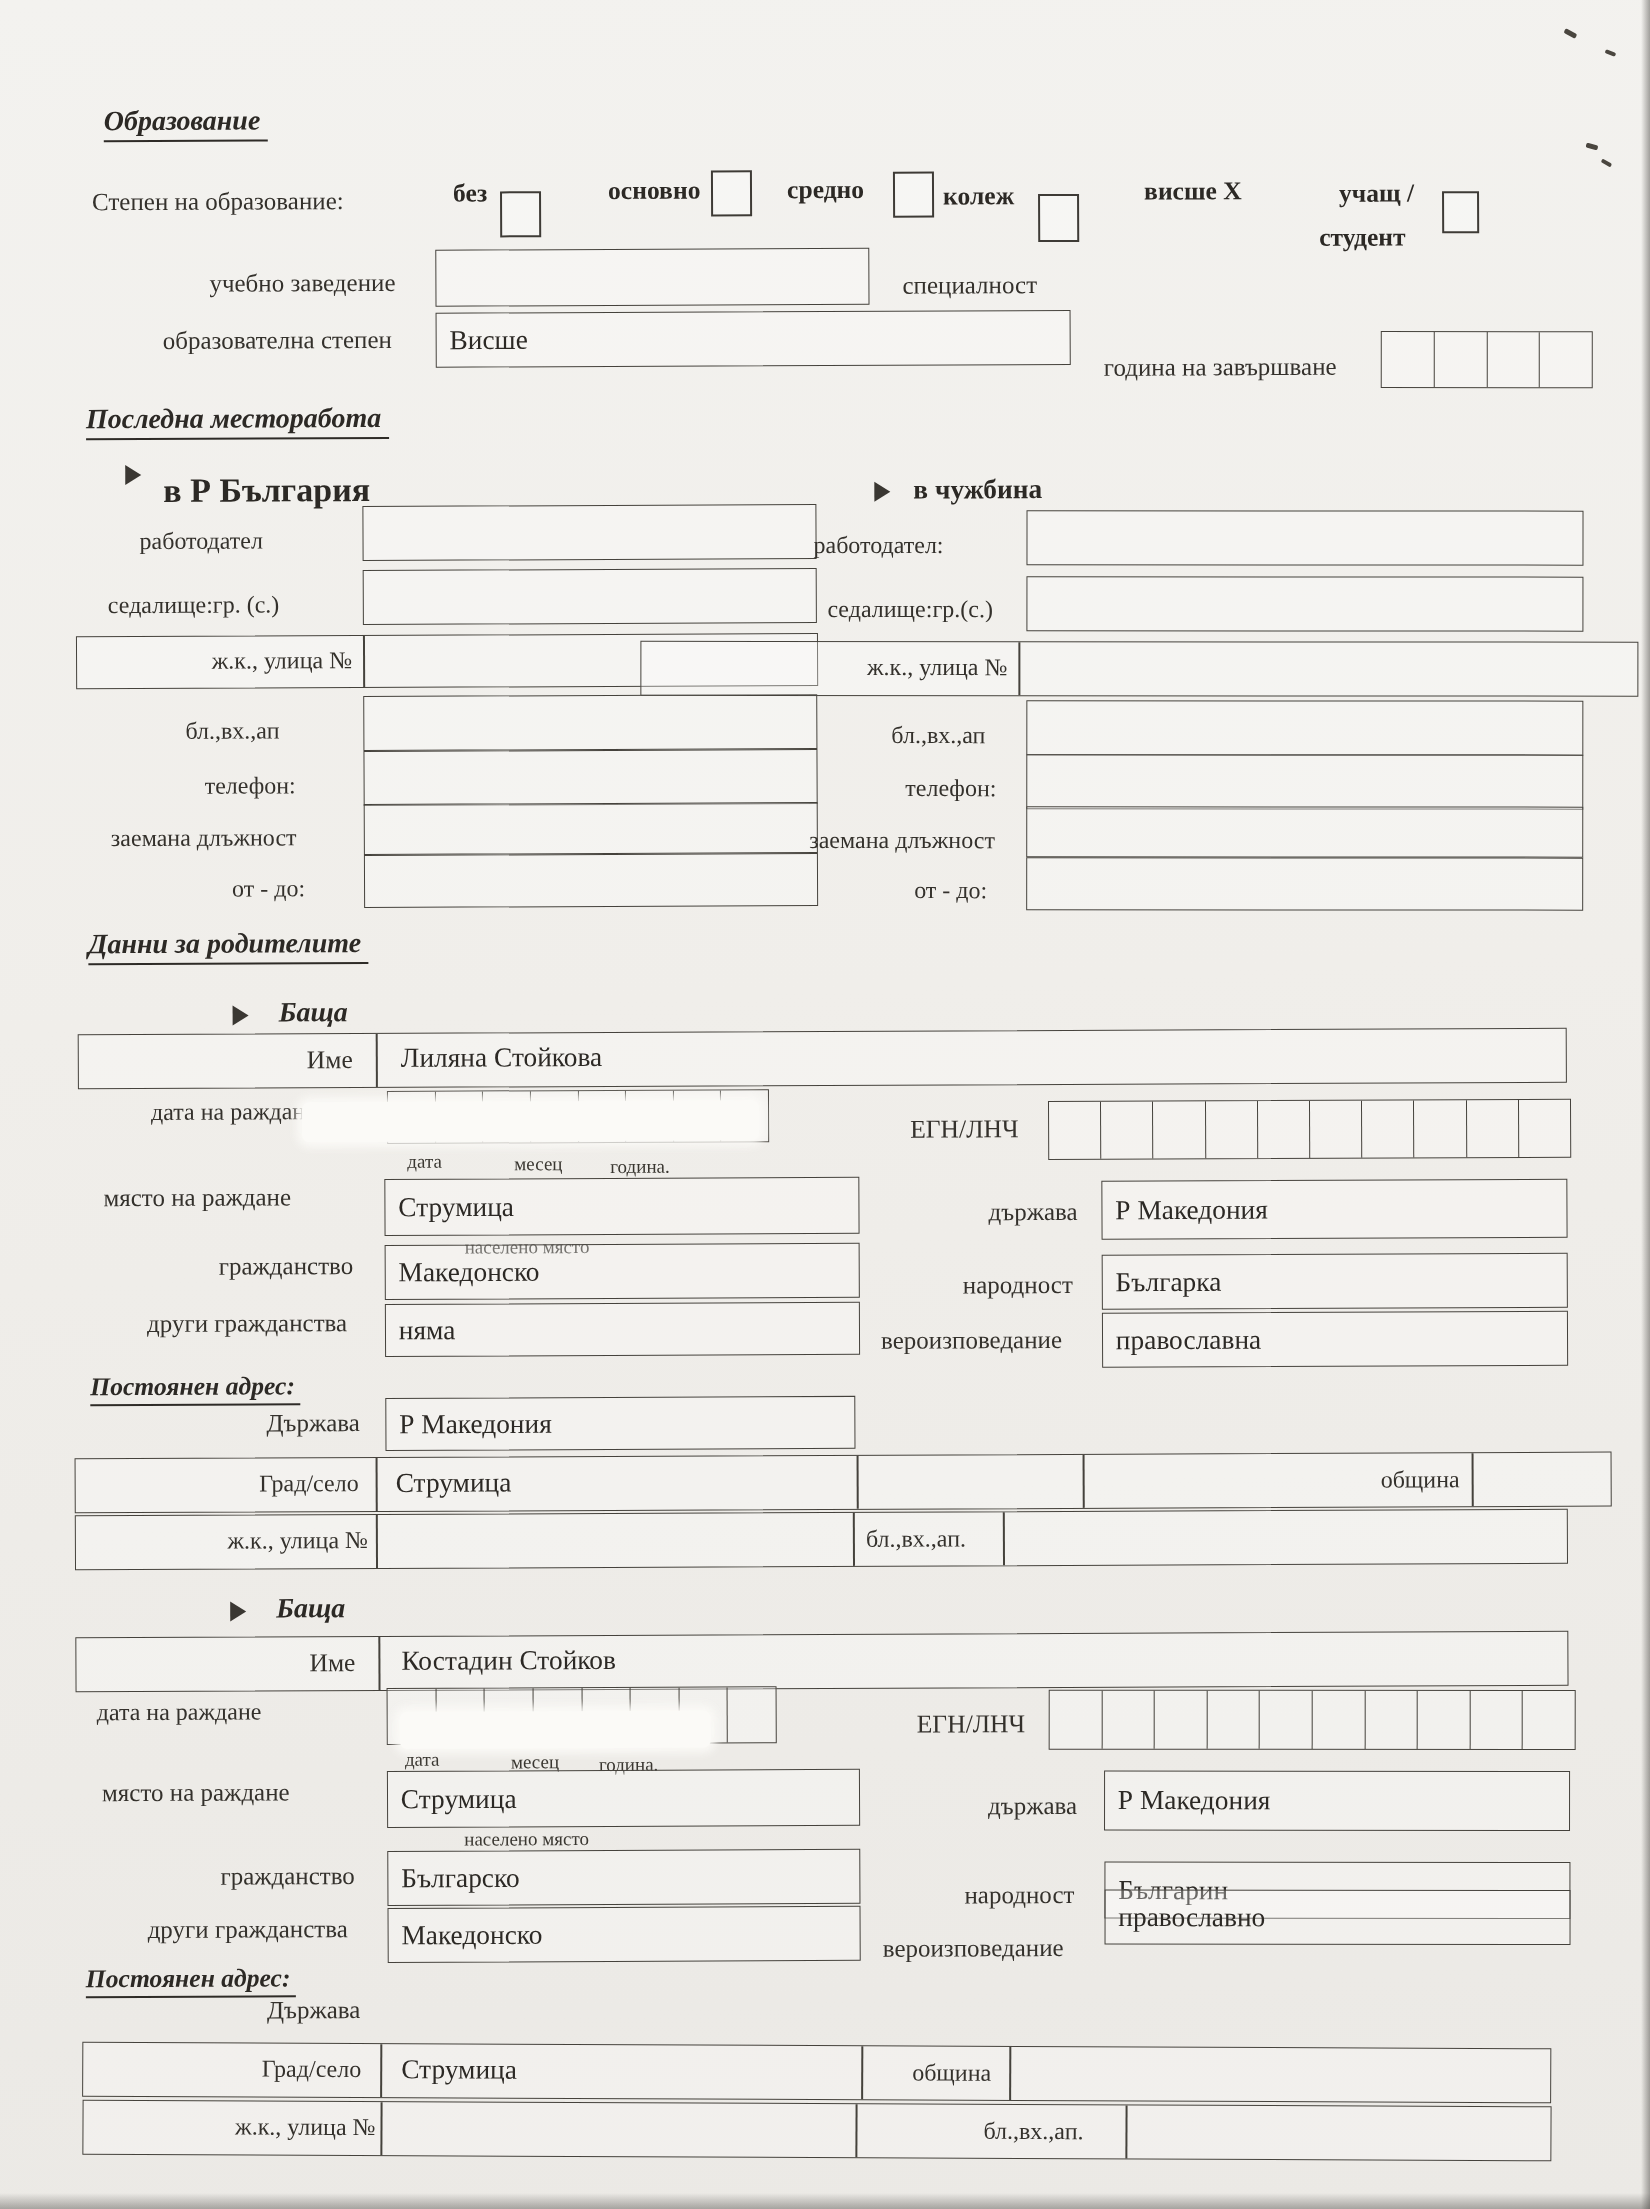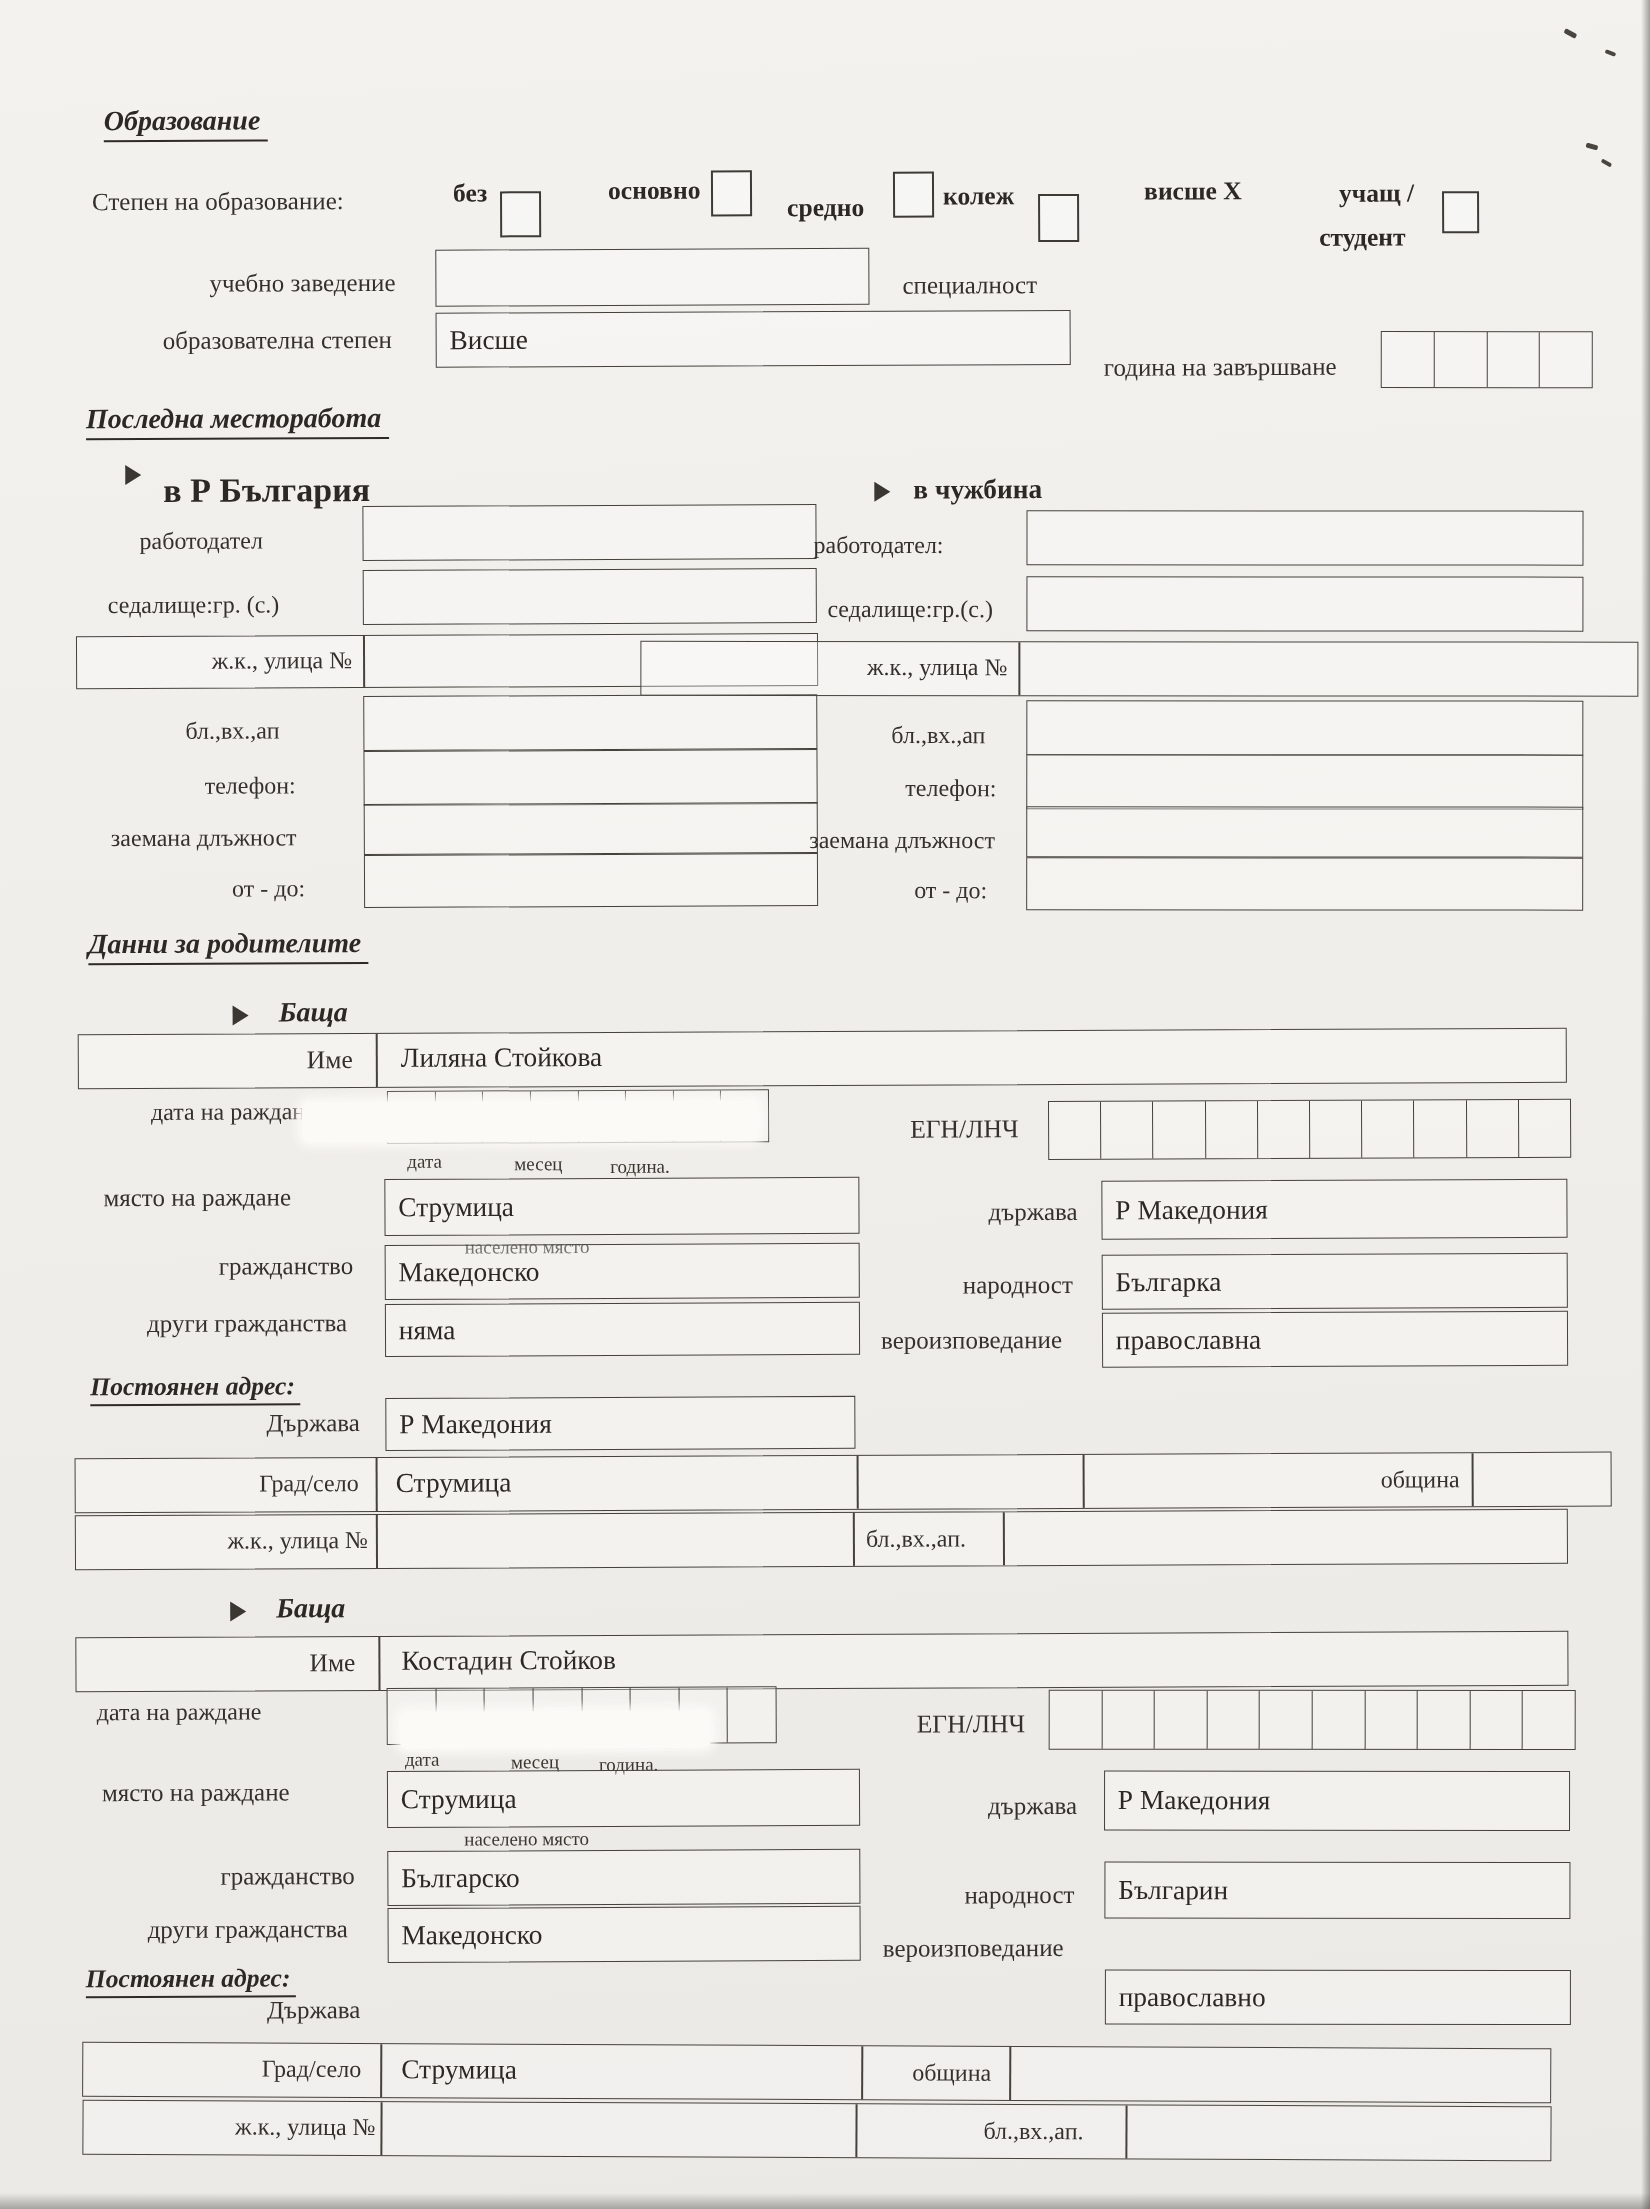--- a/index.html
+++ b/index.html
@@ -46,21 +46,21 @@
   <div class="hd" style="left:108px;top:102px;text-align:right;">Образование</div>
 
   <span class="lbl" style="left:96px;top:185px;font-size:25px;">Степен на образование:</span>
 
   <span class="blb" style="left:457px;top:177px;">без</span>
   <div class="chk" style="left:504px;top:190px;width:37px;height:42px;"></div>
 
   <span class="blb" style="left:576px;top:175px;margin-left:36px;">основно</span>
   <div class="chk" style="left:715px;top:170px;width:37px;height:42px;"></div>
 
-  <span class="blb" style="left:791px;top:193px;">средно</span>
+  <span class="blb" style="left:791px;top:175px;">средно</span>
   <div class="chk" style="left:897px;top:172px;width:37px;height:42px;"></div>
 
   <span class="blb" style="left:947px;top:182px;">колеж</span>
   <div class="chk" style="left:1042px;top:195px;width:37px;height:44px;"></div>
 
   <span class="blb" style="left:1148px;top:178px;"><span>висше</span>&nbsp;<span>X</span></span>
 
   <span class="blb" style="left:1343px;top:181px;">учащ /</span>
   <div class="chk" style="left:1446px;top:194px;width:33px;height:38px;"></div>
   <span class="blb" style="left:1323px;top:225px;">студент</span>
@@ -295,21 +295,21 @@
   <div class="box t03" style="left:1101px;top:1864px;width:464px;height:55px;">
     <span class="val">Българин</span>
   </div>
 
   <span class="lbl" style="left:144px;top:1913px;font-size:25px;">други гражданства</span>
   <div class="box" style="left:384px;top:1906px;width:471px;height:53px;">
     <span class="val">Македонско</span>
   </div>
 
   <span class="lbl" style="left:879px;top:1935px;font-size:25px;">вероизповедание</span>
-  <div class="box t03" style="left:1101px;top:1972px;width:464px;height:53px;">
+  <div class="box t03" style="left:1101px;top:1892px;width:464px;height:53px;">
     <span class="val">православно</span>
   </div>
 
   <div class="hd2" style="left:82px;top:1961px;">Постоянен адрес:</div>
 
   <span class="lbl" style="left:263px;top:1994px;font-size:25px;">Държава</span>
 
   <div class="box t05" style="left:78px;top:2045px;width:1467px;height:53px;">
     <div class="vline" style="left:297px;"></div>
     <div class="vline" style="left:778px;"></div>

